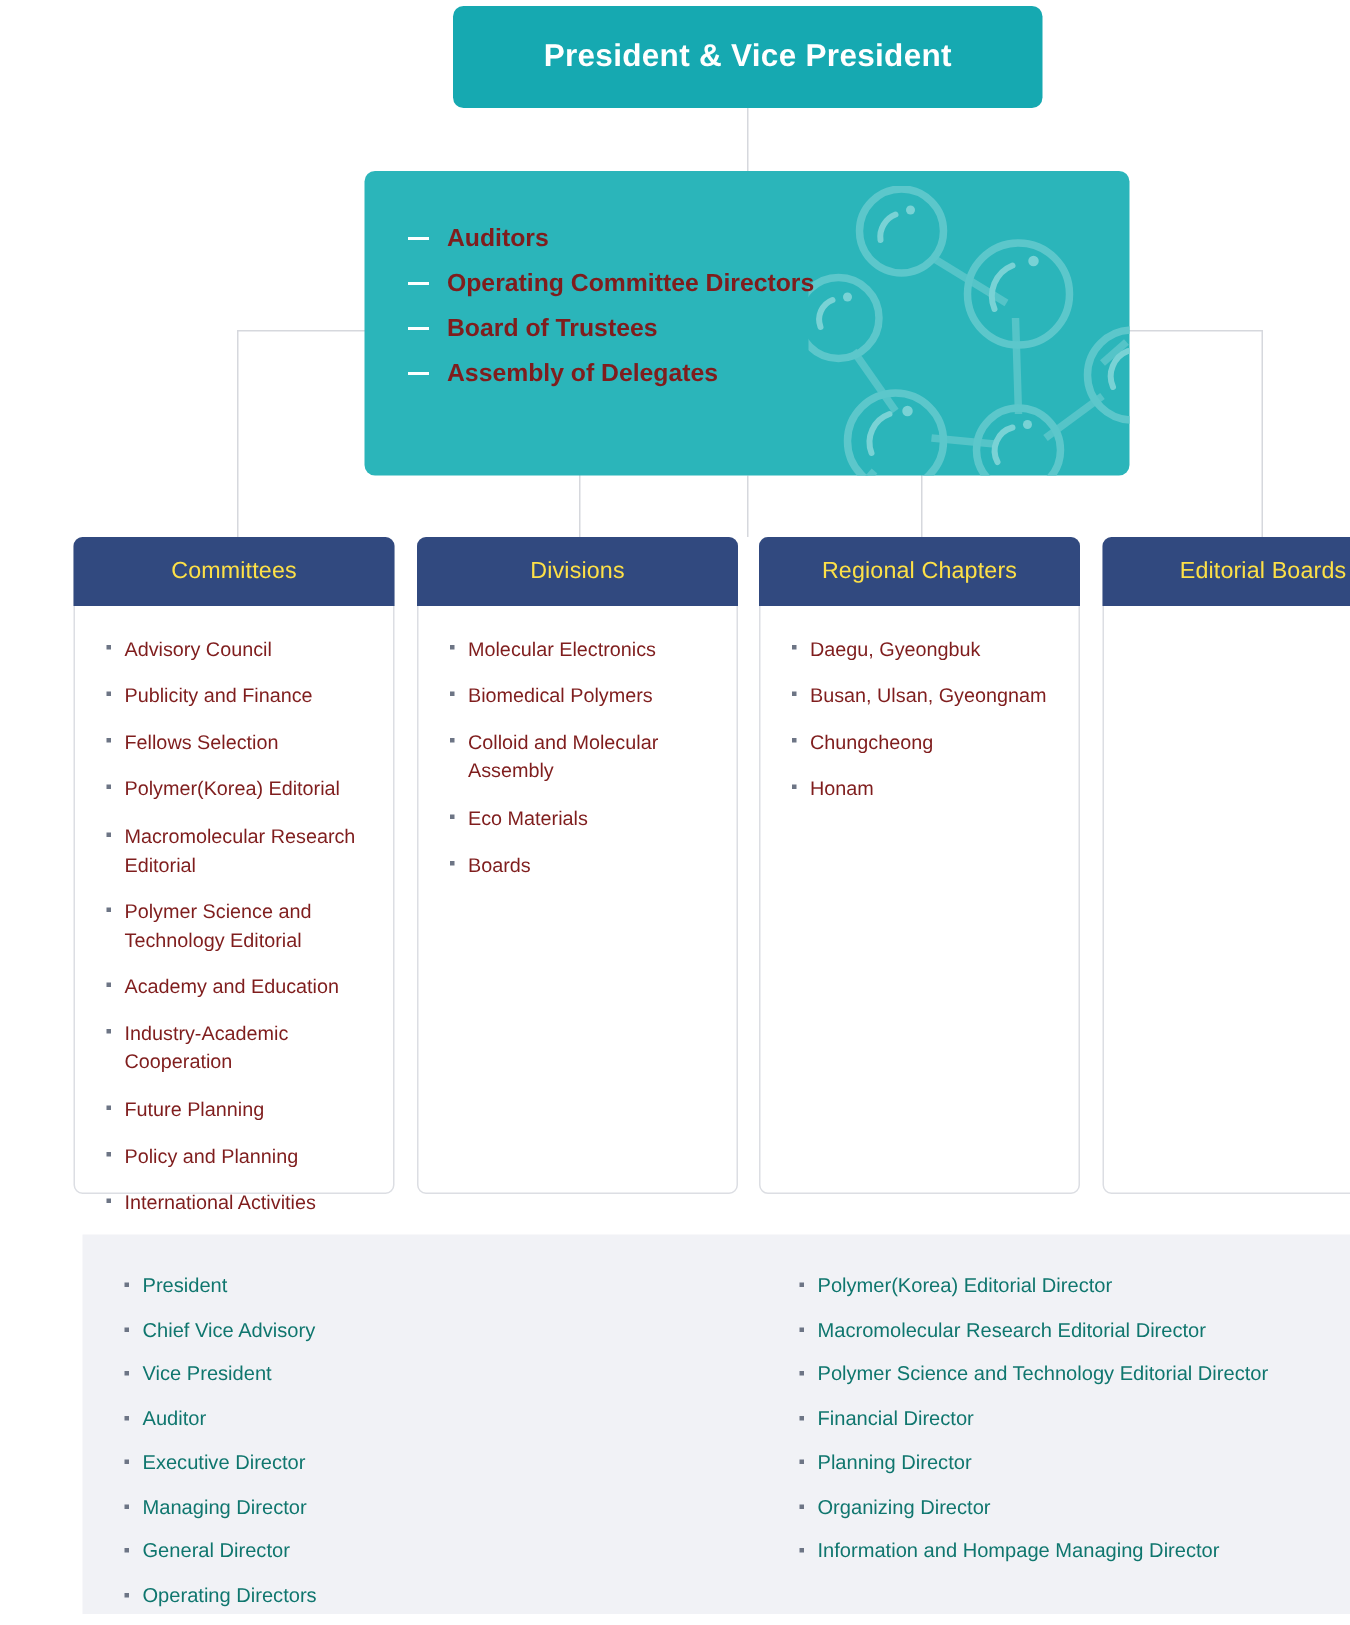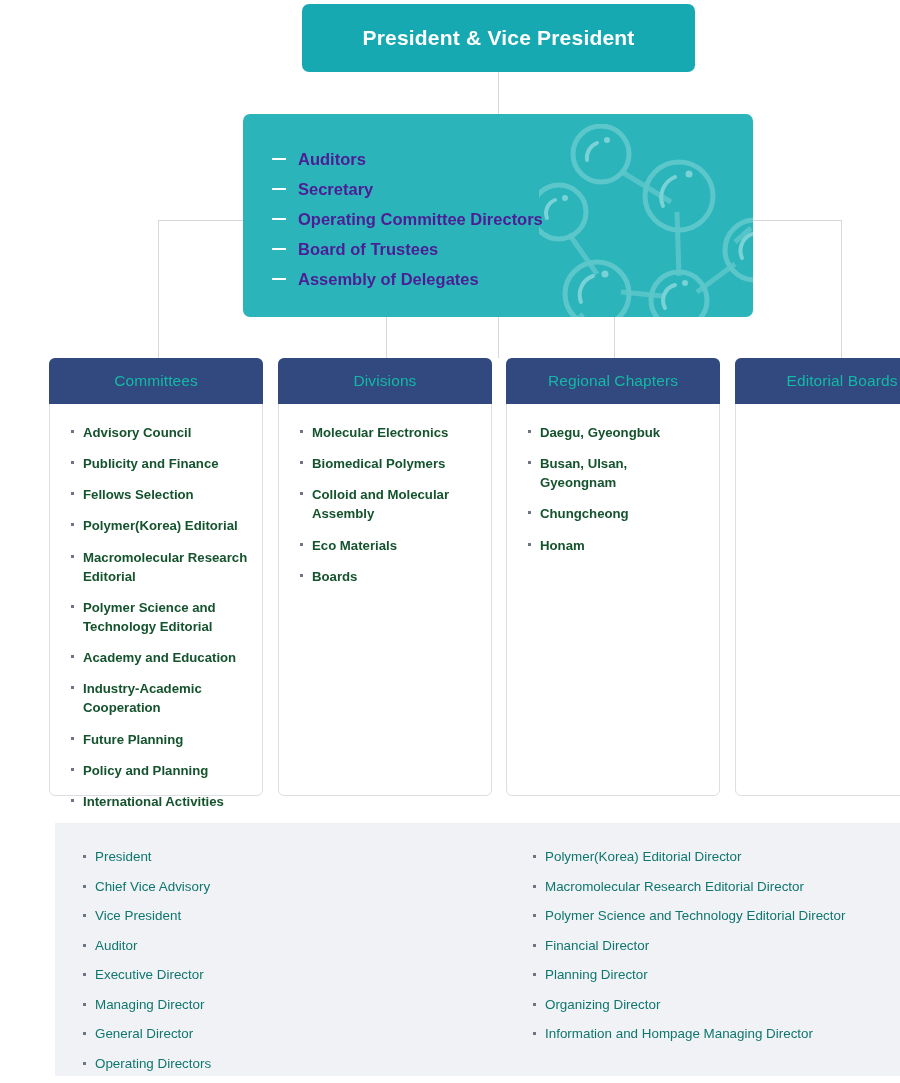--- a/index.html
+++ b/index.html
@@ -69,21 +69,21 @@
   }
   #council-list {
     position: absolute;
     left: 29px;
     top: 30px;
     list-style: none;
   }
   #council-list li {
     display: flex;
     align-items: center;
-    color: #4c1d95;
+    color: #7f1d1d;
     font-size: 16.5px;
     font-weight: bold;
     height: 30px;
     margin-bottom: 0px;
   }
   #council-list li .dash {
     display: inline-block;
     width: 14px;
     height: 2px;
     background: #ffffff;
@@ -107,41 +107,40 @@
     top: -1px;
     width: 214px;
     height: 46px;
     background: #31497f;
     border-radius: 6px 6px 0 0;
     display: flex;
     align-items: center;
     justify-content: center;
   }
   .card-head .label {
-    color: #14b8a6;
+    color: #fde047;
     font-size: 15.5px;
     letter-spacing: .1px;
   }
   .card-body {
     position: absolute;
     left: 0;
     top: 46px;
     right: 0;
     bottom: 0;
     padding: 18px 14px 10px 20px;
   }
   .card-body ul { list-style: none; }
   .card-body li {
     position: relative;
     padding-left: 13px;
     margin-bottom: 12px;
     font-size: 13.2px;
     line-height: 1.45;
-    color: #14532d;
-    font-weight: bold;
+    color: #7f1d1d;
   }
   .card-body li::before {
     content: "";
     position: absolute;
     left: 1px;
     top: 7px;
     width: 3px;
     height: 3px;
     background: #6d7585;
   }
@@ -238,24 +237,20 @@
         <circle cx="224" cy="108" r="3"></circle>
       </g>
     </svg>
     <ul id="council-list">
       <li>
           <span class="dash"></span>
           <span>Auditors</span>
         </li>
       <li>
           <span class="dash"></span>
-          <span>Secretary</span>
-        </li>
-      <li>
-          <span class="dash"></span>
           <span>Operating Committee Directors</span>
         </li>
       <li>
           <span class="dash"></span>
           <span>Board of Trustees</span>
         </li>
       <li>
           <span class="dash"></span>
           <span>Assembly of Delegates</span>
         </li>

